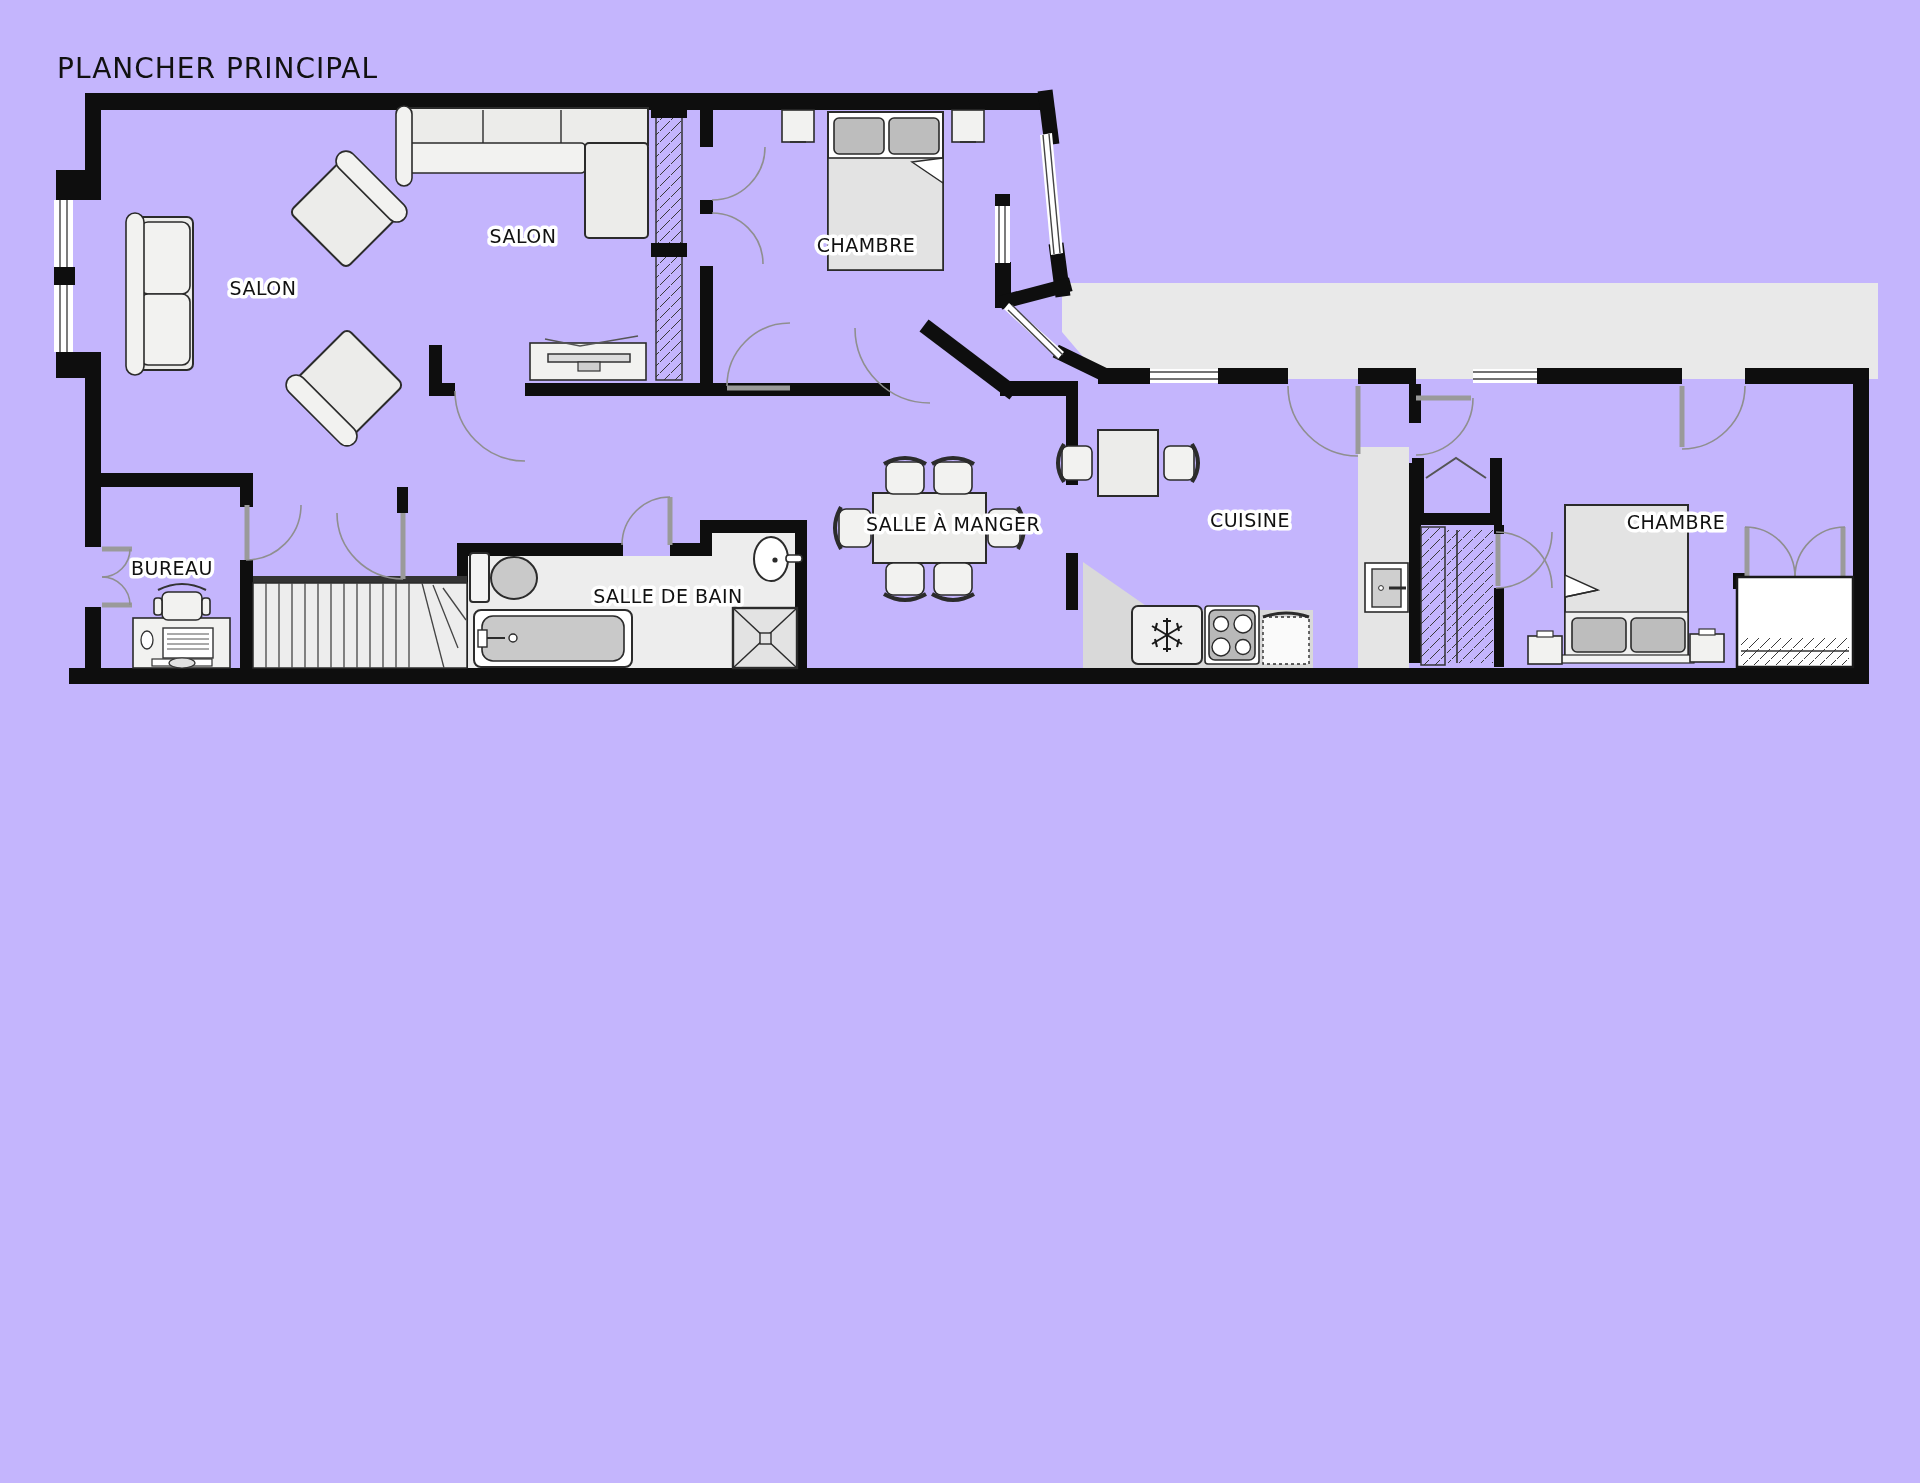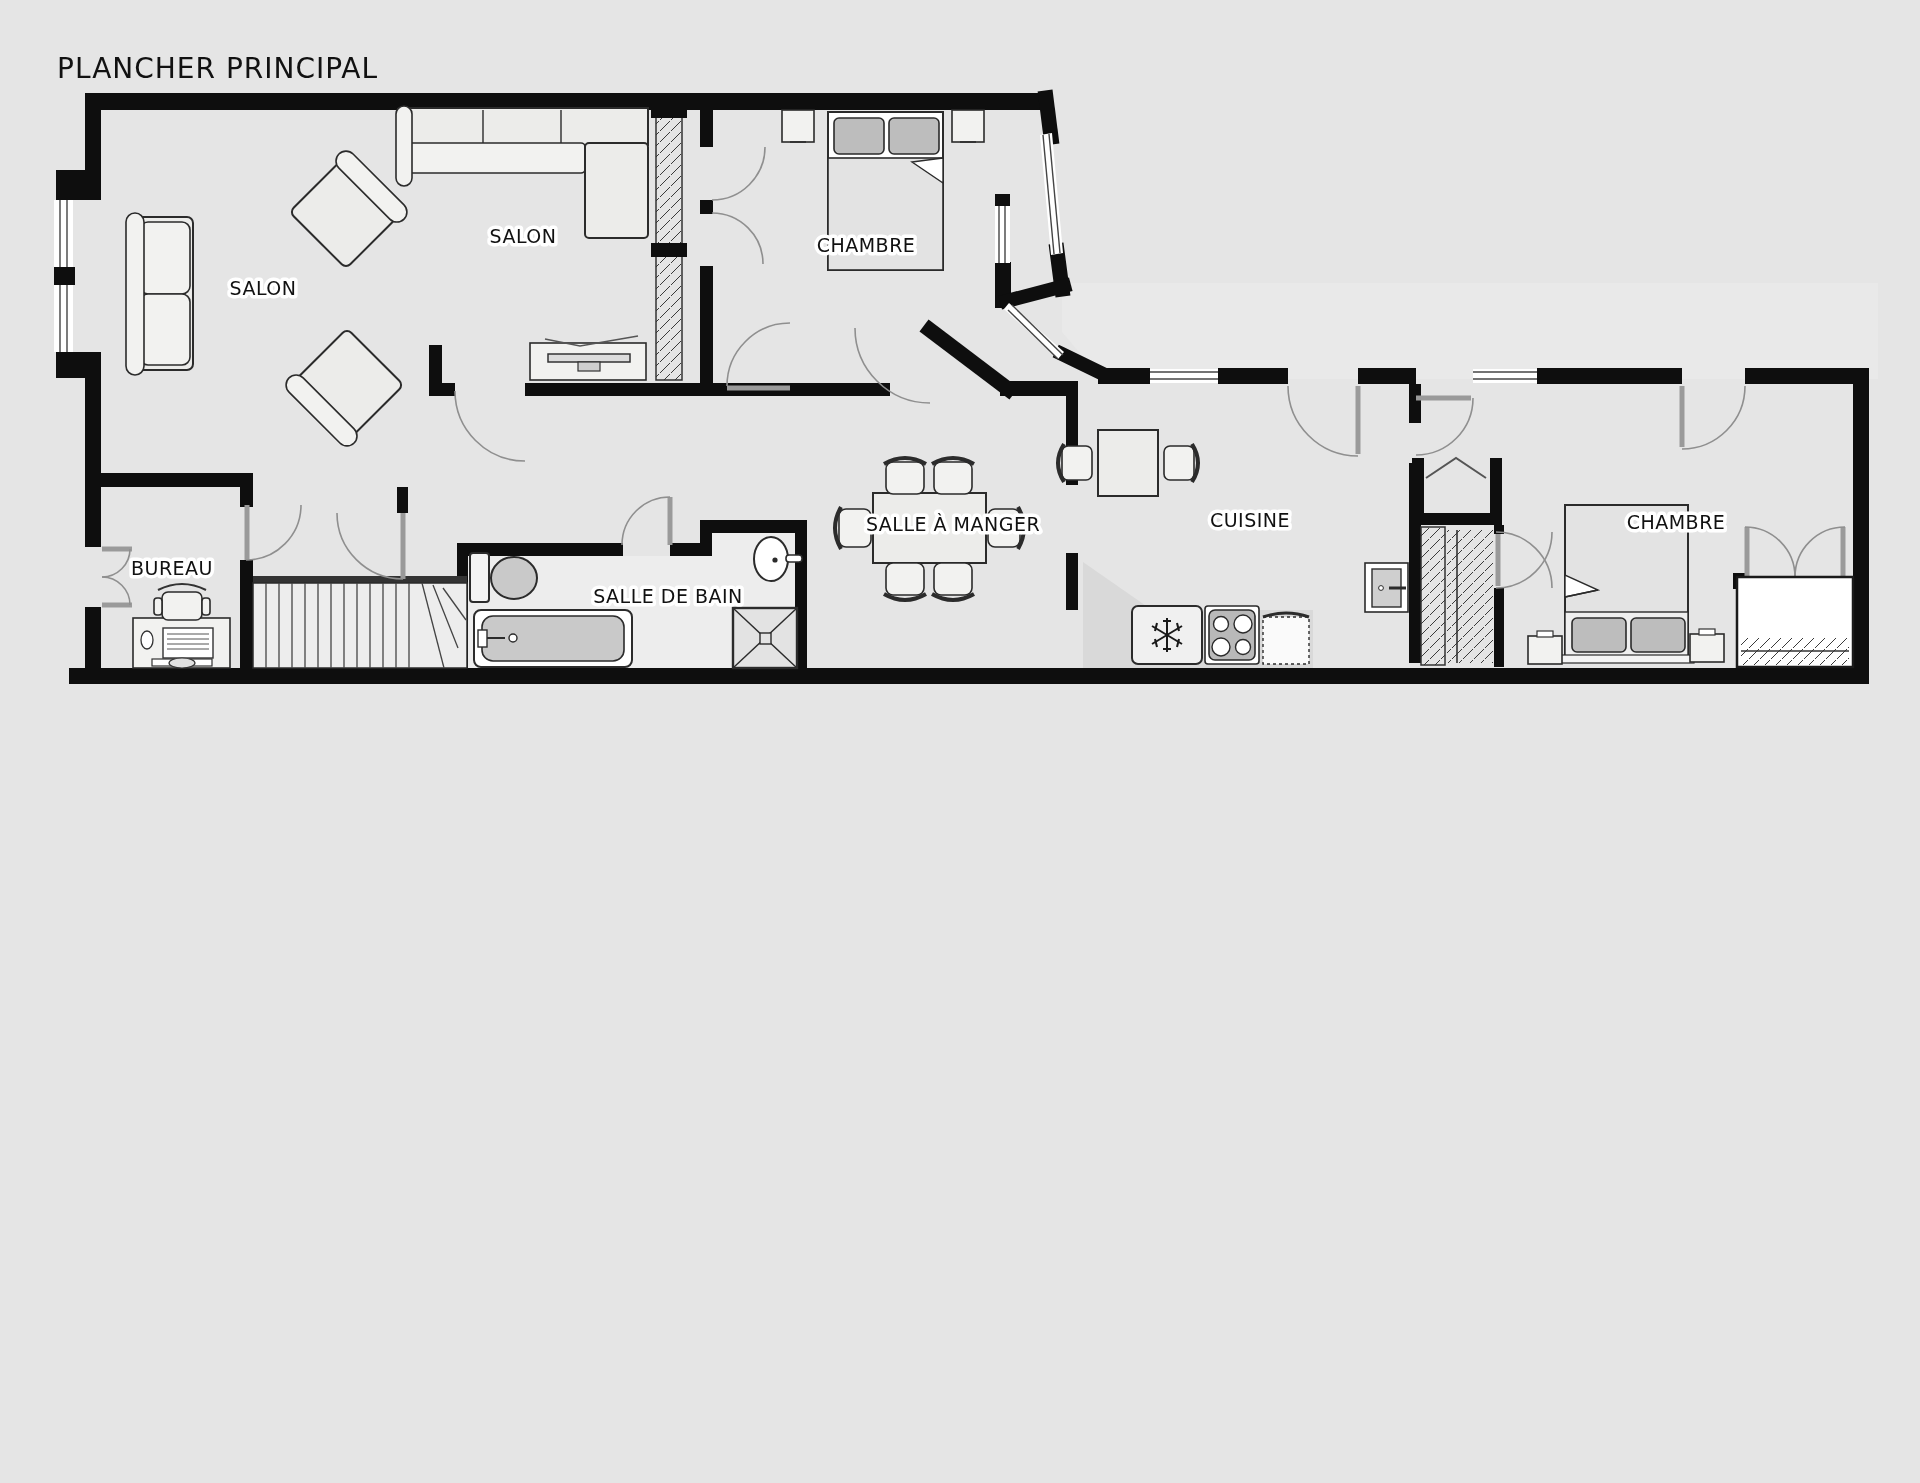--- a/index.html
+++ b/index.html
@@ -1,16 +1,16 @@
 <!DOCTYPE html>
 <html><head>
 <meta charset="utf-8">
 <style>
   html,body{margin:0;padding:0;background:#ffffff;}
-  .page{width:1920px;height:1483px;position:relative;background:#e5e5e5;overflow:hidden;}
+  .page{width:1920px;height:1483px;position:relative;background:#c4b5fd;overflow:hidden;}
   svg{display:block;}
   text{font-family:"DejaVu Sans", sans-serif;fill:#111;}
   .title{font-size:28px;letter-spacing:1px;}
   .room-label{font-size:19px;letter-spacing:0.5px;text-anchor:middle;paint-order:stroke;stroke:#ffffff;stroke-width:7px;stroke-linejoin:round;}
   .wall{fill:#0e0e0e;}
   .wallline{stroke:#0e0e0e;stroke-linecap:square;}
   .arc{stroke:#8f8f8f;stroke-width:1.6;fill:none;}
   .leaf{stroke:#9a9a9a;stroke-width:5;fill:none;}
   .furn{fill:#ececea;stroke:#2b2b2b;stroke-width:2;}
   .furnl{fill:#f2f2f0;stroke:#2b2b2b;stroke-width:1.6;}

